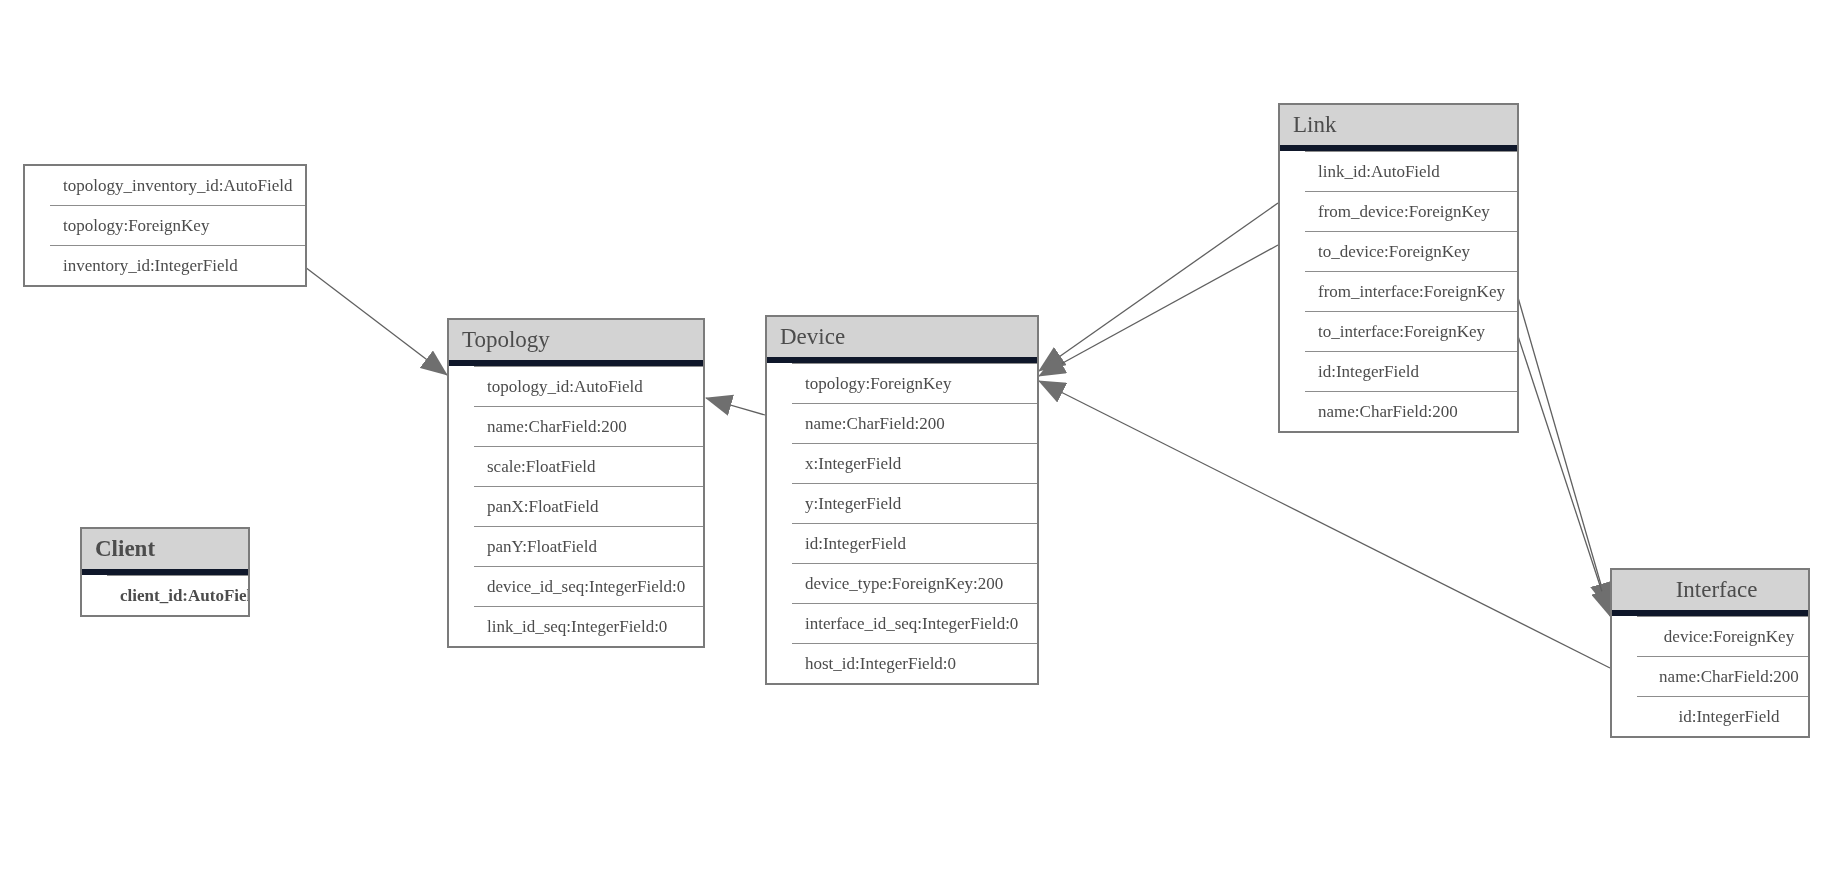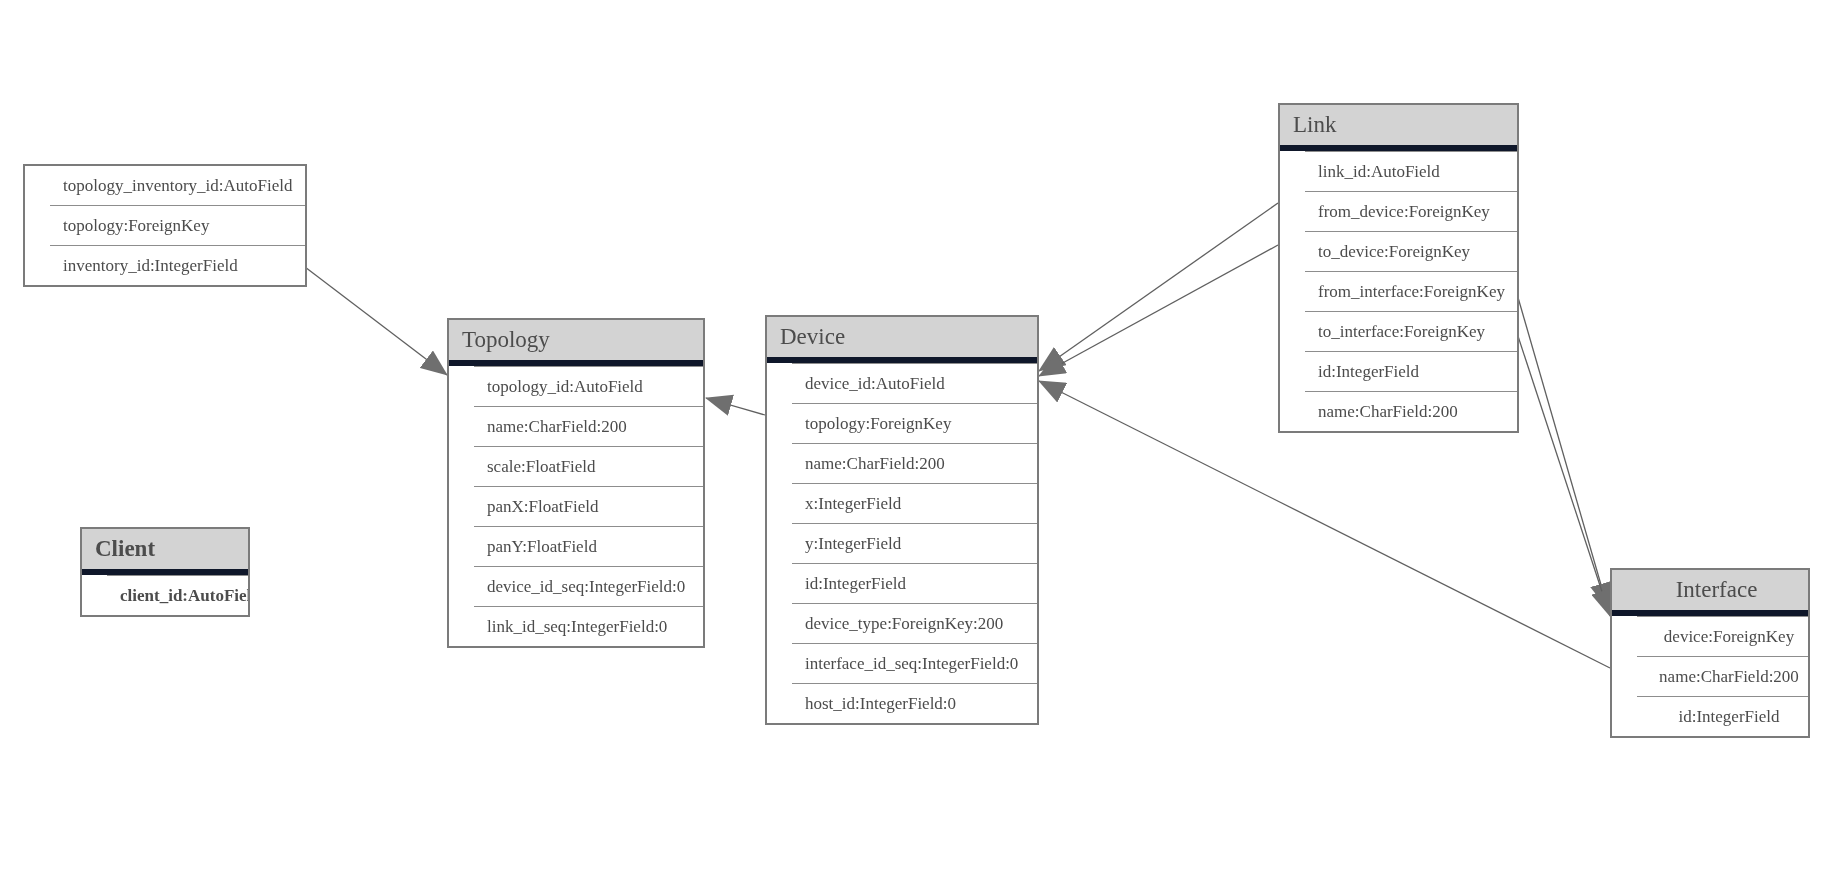--- a/index.html
+++ b/index.html
@@ -90,21 +90,20 @@
         <div class="entity-row">panY:FloatField</div>
         <div class="entity-row">device_id_seq:IntegerField:0</div>
         <div class="entity-row">link_id_seq:IntegerField:0</div>
       </div>
       <div class="entity" style="left: 80px; top: 527px; width: 166px; font-weight: bold;">
         <div class="entity-header">Client</div>
         <div class="entity-row">client_id:AutoField</div>
       </div>
       <div class="entity" style="left: 765px; top: 315px; width: 270px;">
         <div class="entity-header">Device</div>
-        <div class="entity-row">device_id:AutoField</div>
         <div class="entity-row">topology:ForeignKey</div>
         <div class="entity-row">name:CharField:200</div>
         <div class="entity-row">x:IntegerField</div>
         <div class="entity-row">y:IntegerField</div>
         <div class="entity-row">id:IntegerField</div>
         <div class="entity-row">device_type:ForeignKey:200</div>
         <div class="entity-row">interface_id_seq:IntegerField:0</div>
         <div class="entity-row">host_id:IntegerField:0</div>
       </div>
       <div class="entity" style="left: 1278px; top: 103px; width: 237px;">

